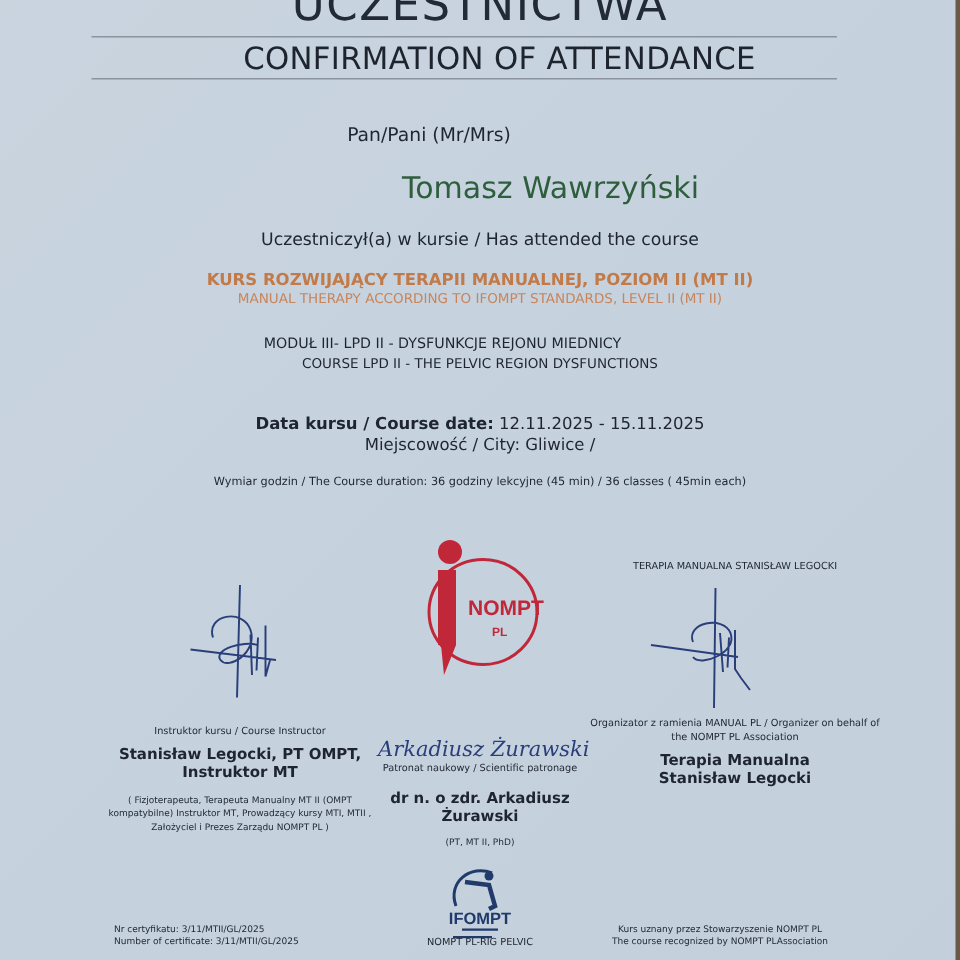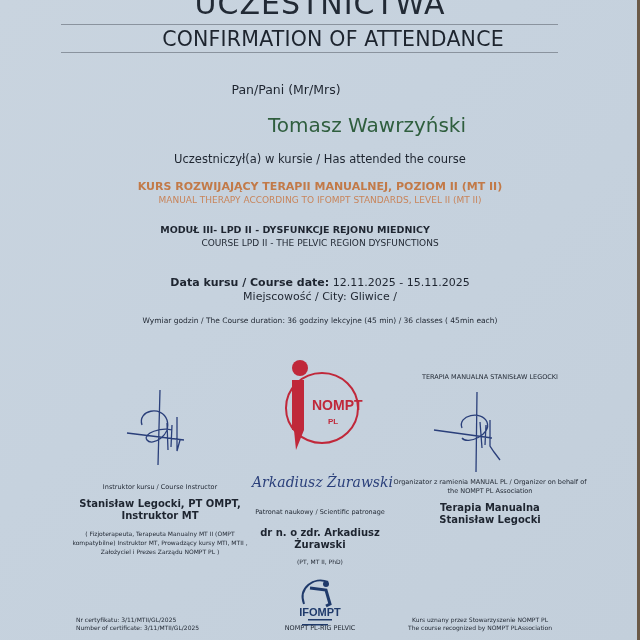--- a/index.html
+++ b/index.html
@@ -10,21 +10,21 @@
   .abs{position:absolute;}
   .c{text-align:center;}
   .title-top{left:0;width:640px;top:-14px;font-size:30px;letter-spacing:1px;color:#222a35;}
   .rule{left:61px;width:497px;height:1px;background:#8a939e;}
   .sub{left:0;width:640px;top:27px;font-size:20.5px;color:#1d242e;letter-spacing:0.2px;padding-left:13px;}
   .salut{left:0;width:572px;top:82px;font-size:12.5px;}
   .name{left:0;width:640px;top:113px;font-size:20px;color:#2f5e3e;padding-left:47px;}
   .attend{left:0;width:640px;top:152px;font-size:11.5px;}
   .course1{left:0;width:640px;top:180px;font-size:11px;font-weight:bold;color:#c27a48;}
   .course2{left:0;width:640px;top:195px;font-size:9px;color:#c8845a;}
-  .mod1{left:0;width:590px;top:224px;font-size:9.5px;font-weight:bold;}
+  .mod1{left:0;width:590px;top:224px;font-size:9.5px;font-weight:normal;}
   .mod2{left:0;width:640px;top:238px;font-size:9px;}
   .date{left:0;width:640px;top:276px;font-size:11px;}
   .date b{font-weight:bold;}
   .city{left:0;width:640px;top:290px;font-size:11px;}
   .dur{left:0;width:640px;top:316px;font-size:7.5px;}
   .small{font-size:6.5px;}
   .colL{left:60px;width:200px;}
   .colM{left:230px;width:180px;}
   .colR{left:390px;width:200px;}
   .bold{font-weight:bold;}
@@ -63,21 +63,21 @@
 <div class="abs c colL" style="top:529px;font-size:6px;line-height:9px;padding:0 4px;box-sizing:border-box">( Fizjoterapeuta, Terapeuta Manualny MT II (OMPT kompatybilne) Instruktor MT, Prowadzący kursy MTI, MTII , Założyciel i Prezes Zarządu NOMPT PL )</div>
 
 <svg class="sig" style="left:278px;top:358px" width="90" height="95" viewBox="0 0 90 95">
   <circle cx="22" cy="10" r="8" fill="#c0283a"></circle>
   <ellipse cx="44" cy="50" rx="36" ry="35" stroke="#c0283a" stroke-width="2" fill="none"></ellipse>
   <rect x="14" y="22" width="12" height="50" fill="#c0283a"></rect>
   <path d="M16 72 L26 72 L18 92 Z" fill="#c0283a"></path>
   <text x="34" y="52" font-size="14" font-weight="bold" fill="#c0283a" font-family="Liberation Sans, sans-serif">NOMPT</text>
   <text x="50" y="66" font-size="8" font-weight="bold" fill="#c0283a" font-family="Liberation Sans, sans-serif">PL</text>
 </svg>
-<div class="abs" style="left:252px;top:474px;font-family:'DejaVu Serif',serif;font-style:italic;font-size:14px;color:#2a3f7a">Arkadiusz Żurawski</div>
+<div class="abs" style="left:252px;top:492px;font-family:'DejaVu Serif',serif;font-style:italic;font-size:14px;color:#2a3f7a">Arkadiusz Żurawski</div>
 <div class="abs c colM small" style="top:508px">Patronat naukowy / Scientific patronage</div>
 <div class="abs c colM bold" style="top:527px;font-size:10px;line-height:12px;padding:0 22px;box-sizing:border-box">dr n. o zdr. Arkadiusz Żurawski</div>
 <div class="abs c colM" style="top:558px;font-size:6px">(PT, MT II, PhD)</div>
 
 <div class="abs c colR small" style="top:373px">TERAPIA MANUALNA STANISŁAW LEGOCKI</div>
 <svg class="sig" style="left:432px;top:390px" width="80" height="85" viewBox="0 0 80 85">
   <path d="M45 2 L44 82 M2 40 L60 48 M30 38 C25 25 50 20 55 32 C60 45 35 55 30 48 M48 32 L50 58 M54 35 L53 55 M58 30 L58 56 L62 62 L68 70" stroke="#2a3f7a" stroke-width="1.3" fill="none"></path>
 </svg>
 <div class="abs c colR" style="top:478px;font-size:6.5px;line-height:9px">Organizator z ramienia MANUAL PL / Organizer on behalf of the NOMPT PL Association</div>
 <div class="abs c colR bold" style="top:502px;font-size:10px;line-height:12px;padding:0 35px;box-sizing:border-box">Terapia Manualna Stanisław Legocki</div>

